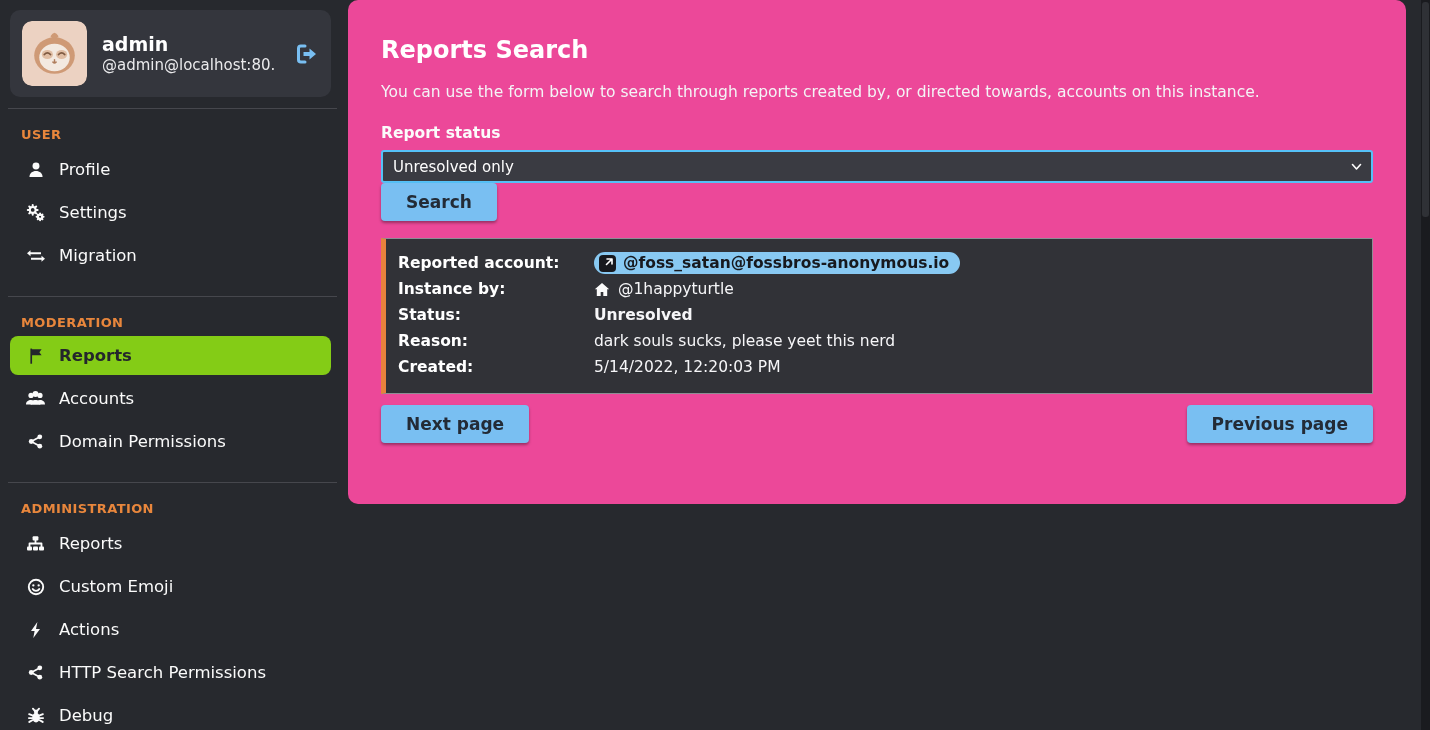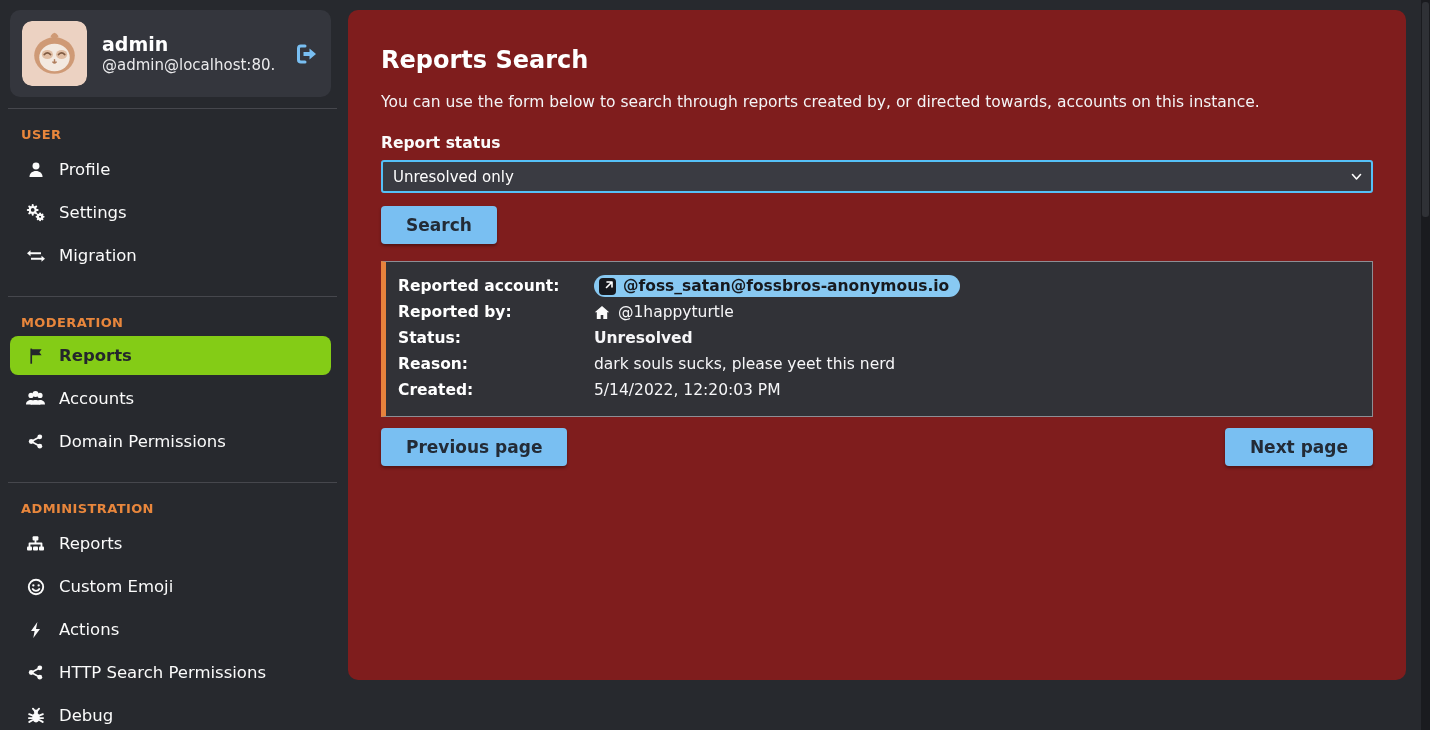--- a/index.html
+++ b/index.html
@@ -47,23 +47,23 @@
     background:#84cc16; color:#24262c; font-weight:bold;
     border-radius:8px; margin:2px 14px 2px 10px;
     padding:10px 14px 10px 15px;
   }
   svg .st { stroke:#fbfbfb; fill:none; stroke-width:1.8; stroke-linecap:round; stroke-linejoin:round; }
   svg .fl { fill:#fbfbfb; }
   .active svg .fl { fill:#24262c; }
 
   
   .main-panel {
-    position:absolute; left:348px; top:10px;
-    width:1058px; height:670px;
-    background:#7f1d1d; border-radius:10px;
+    position:absolute; left:348px; top:0;
+    width:1058px; height:504px;
+    background:#ec4899; border-radius:10px;
     padding:36px 33px;
   }
   .page-title { font-size:24px; font-weight:bold; color:#ffffff; margin:0 0 19px 0; }
   .page-desc { font-size:15.5px; color:#f4f4f6; margin:0 0 23px 0; }
 
   .field-label { font-weight:bold; font-size:15.5px; margin-bottom:8px; }
   .select {
     width:992px; height:33px;
     background:#3a3b42;
     border:2px solid #55c1f7; border-radius:3px;
@@ -75,21 +75,21 @@
   .btn {
     display:inline-block;
     background:#79bff2; color:#232b36;
     font-family:inherit;
     font-weight:bold; font-size:17px;
     border:none; border-radius:4px;
     padding:9px 25px;
     box-shadow:0 2px 3px rgba(0,0,0,.35);
     cursor:pointer;
   }
-  .search-btn { margin-top:13px; }
+  .search-btn { }
 
   .report-card {
     margin-top:17px;
     width:992px;
     background:#313237;
     border:1px solid #8d8e94;
     border-left:5px solid #e8823c;
     padding:11px 12px 13px 12px;
     cursor:pointer;
   }
@@ -318,21 +318,21 @@
           <span class="sq">
             <svg width="10" height="10" viewBox="0 0 10 10">
                 <path d="M4 1h5v5M9 1 3.5 6.5" stroke="#ffffff" stroke-width="1.6" fill="none" stroke-linecap="round" stroke-linejoin="round"></path>
               </svg>
           </span>
           <span>@foss_satan@fossbros-anonymous.io</span>
         </span>
       </span>
     </div>
     <div class="report-row">
-      <span class="lbl">Reported by:</span>
+      <span class="lbl">Instance by:</span>
       <span class="val">
         <svg width="16" height="15" viewBox="0 0 16 15">
             <path d="M8 1 .8 7.3h2V14h3.9v-4h2.6v4h3.9V7.3h2z" fill="#fbfbfb"></path>
           </svg>
         <span>@1happyturtle</span>
       </span>
     </div>
     <div class="report-row">
       <span class="lbl">Status:</span>
       <span class="val bold">Unresolved</span>
@@ -341,20 +341,20 @@
       <span class="lbl">Reason:</span>
       <span class="val">dark souls sucks, please yeet this nerd</span>
     </div>
     <div class="report-row">
       <span class="lbl">Created:</span>
       <span class="val">5/14/2022, 12:20:03 PM</span>
     </div>
   </div>
 
   <div class="pagination">
+    <button class="btn">Next page</button>
     <button class="btn">Previous page</button>
-    <button class="btn">Next page</button>
   </div>
 </div>
 
 <div class="scroll-track">
   <div class="scroll-thumb"></div>
 </div>
 
 </body></html>

